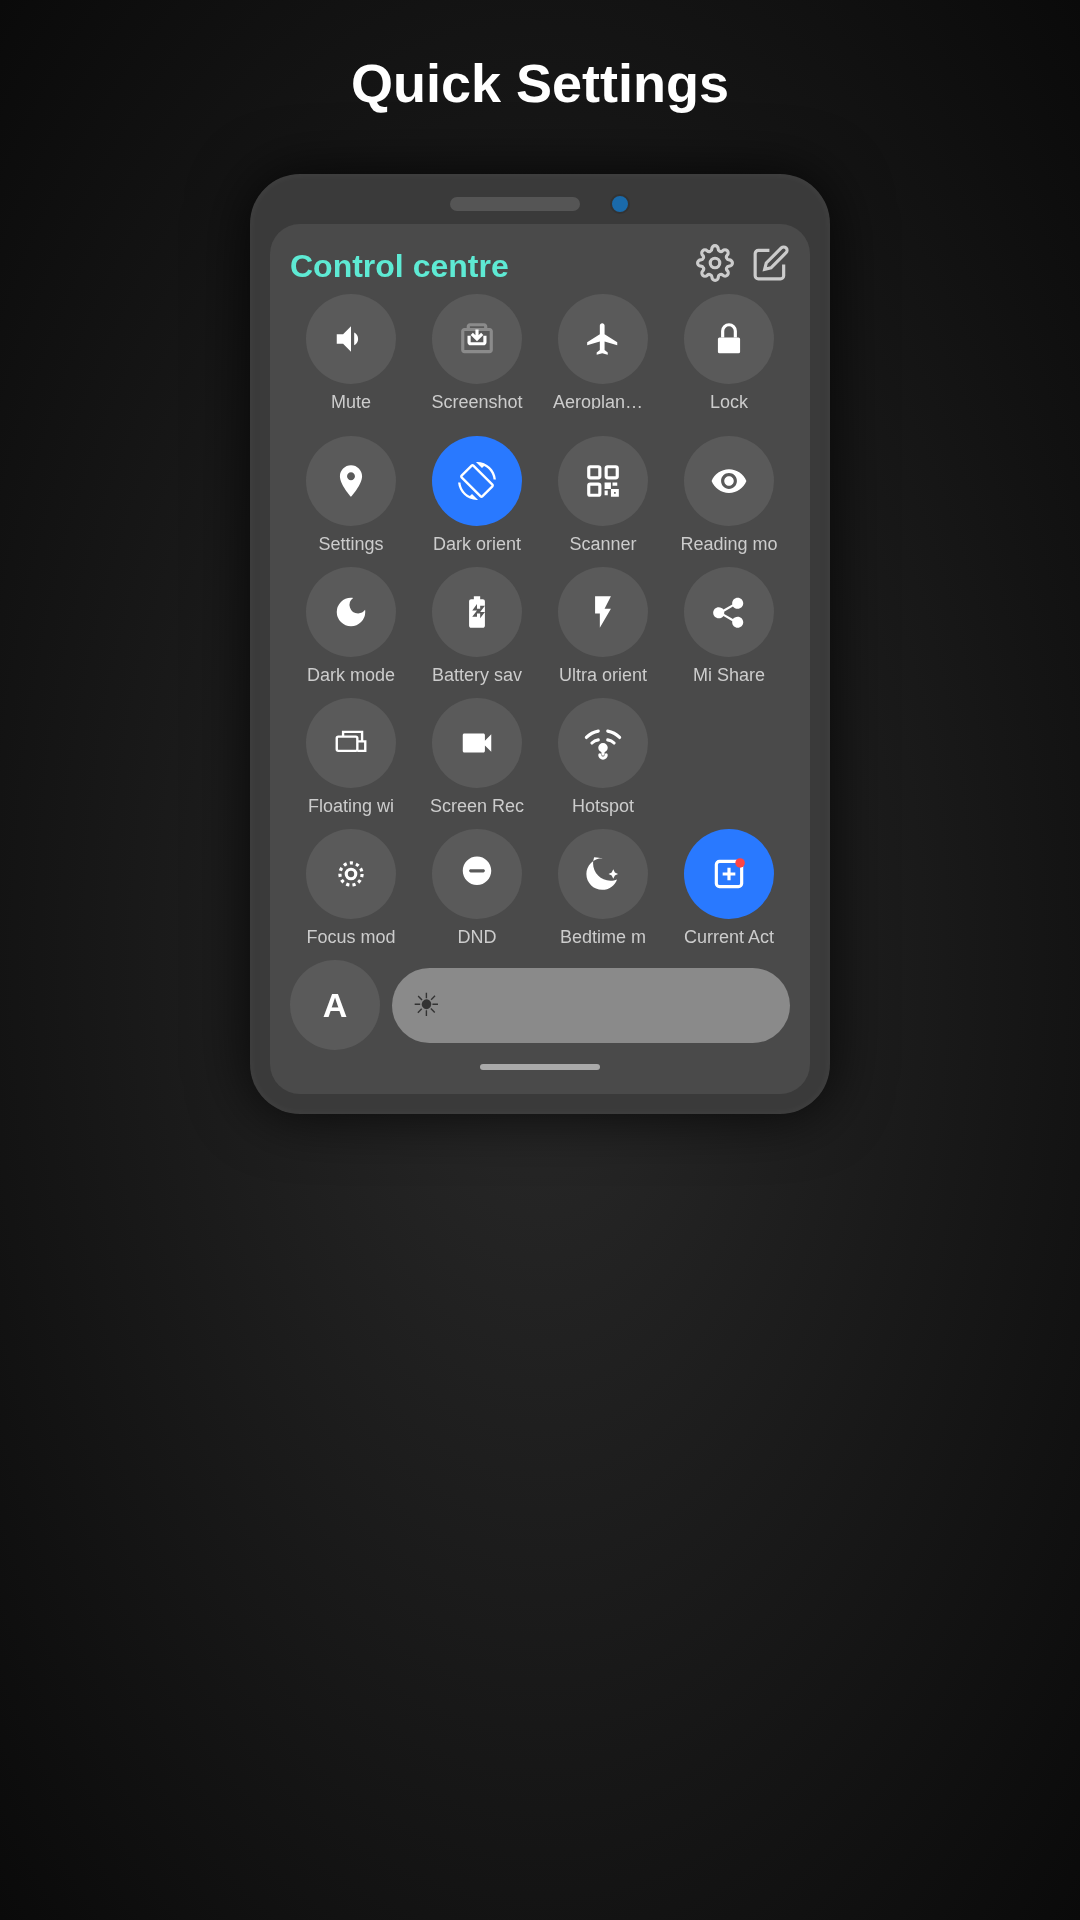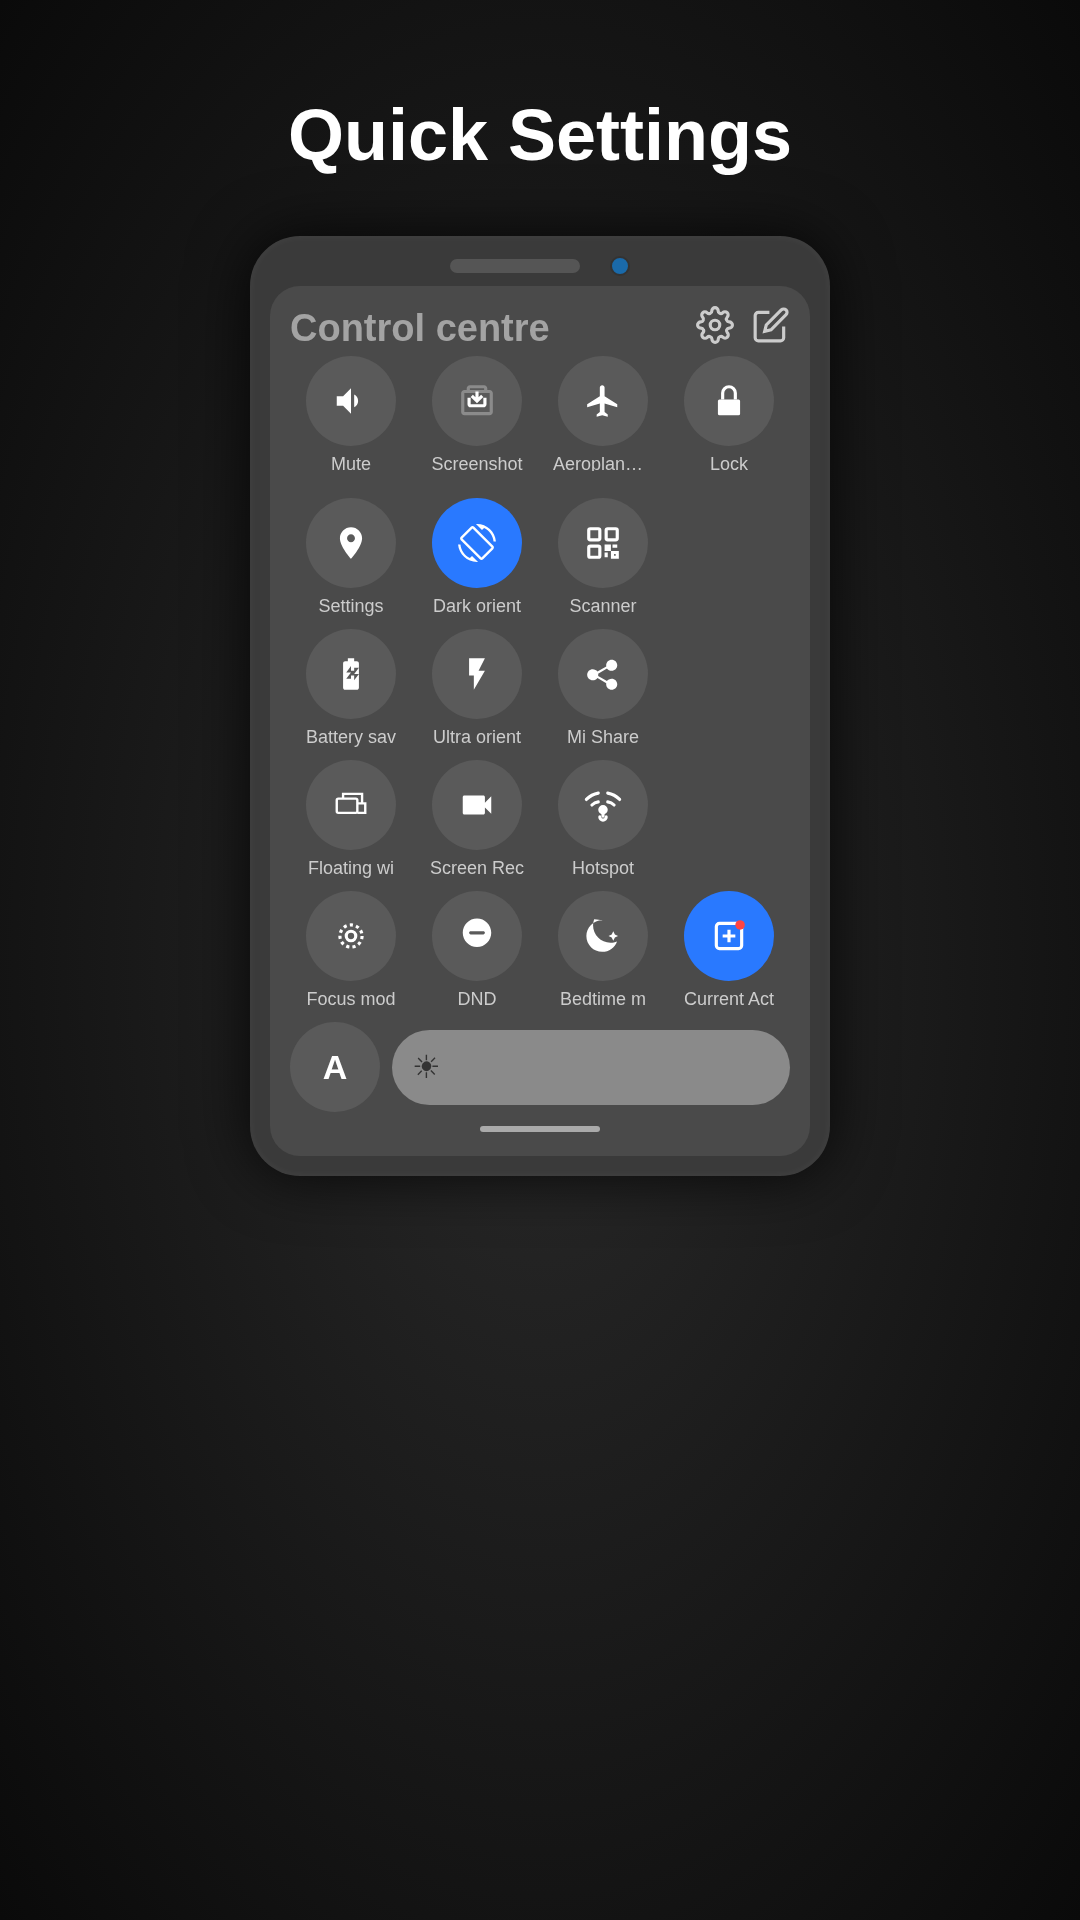--- a/index.html
+++ b/index.html
@@ -8,23 +8,23 @@
       height: 1920px;
       background: radial-gradient(ellipse at center, #2a2a2a 0%, #0a0a0a 100%);
       display: flex;
       flex-direction: column;
       align-items: center;
       font-family: 'Arial', sans-serif;
       overflow: hidden;
     }
     .page-title {
       color: #ffffff;
-      font-size: 72px;
+      font-size: 54px;
       font-weight: 800;
-      margin-top: 94px;
+      margin-top: 52px;
       margin-bottom: 60px;
       text-align: center;
     }
     .phone-frame {
       width: 580px;
       background: #3a3a3a;
       border-radius: 50px;
       padding: 20px;
       box-shadow: 0 0 60px rgba(0,0,0,0.8), inset 0 0 10px rgba(255,255,255,0.05);
       position: relative;
@@ -55,22 +55,22 @@
       padding: 20px;
       overflow: hidden;
     }
     .control-centre-header {
       display: flex;
       justify-content: space-between;
       align-items: center;
       margin-bottom: 20px;
     }
     .control-centre-title {
-      color: #a3a3a3;
-      font-size: 38px;
+      color: #5eead4;
+      font-size: 32px;
       font-weight: 600;
     }
     .header-icons {
       display: flex;
       gap: 18px;
     }
     .header-icon {
       color: #cccccc;
       font-size: 26px;
     }
@@ -238,23 +238,39 @@
         <div class="icon-circle">
           <svg class="svg-icon" viewBox="0 0 24 24" fill="none" stroke="white" stroke-width="2">
             <rect x="3" y="3" width="7" height="7" rx="1"></rect>
             <rect x="14" y="3" width="7" height="7" rx="1"></rect>
             <rect x="3" y="14" width="7" height="7" rx="1"></rect>
             <path d="M14 14h2v2h-2zM18 14h3M14 18v3M18 18h3v3h-3z"></path>
           </svg>
         </div>
         <span class="icon-label">Scanner</span>
       </div>
+      <div class="grid-item">
+        <div class="icon-circle">
+          <svg class="svg-icon" viewBox="0 0 24 24" fill="white">
+              <path d="M12 4.5C7 4.5 2.73 7.61 1 12c1.73 4.39 6 7.5 11 7.5s9.27-3.11 11-7.5c-1.73-4.39-6-7.5-11-7.5zM12 17c-2.76 0-5-2.24-5-5s2.24-5 5-5 5 2.24 5 5-2.24 5-5 5zm0-8c-1.66 0-3 1.34-3 3s1.34 3 3 3 3-1.34 3-3-1.34-3-3-3z"></path>
+            </svg>
+        </div>
+        <span class="icon-label">Reading mo</span>
+      </div>
     </div>
 
     <div class="grid-container" style="margin-bottom:12px;">
+      <div class="grid-item">
+        <div class="icon-circle">
+          <svg class="svg-icon" viewBox="0 0 24 24" fill="white">
+              <path d="M12 3a9 9 0 1 0 9 9c0-.46-.04-.92-.1-1.36a5.389 5.389 0 0 1-4.4 2.26 5.403 5.403 0 0 1-3.14-9.8c-.44-.06-.9-.1-1.36-.1z"></path>
+            </svg>
+        </div>
+        <span class="icon-label">Dark mode</span>
+      </div>
       <div class="grid-item">
         <div class="icon-circle">
           <svg class="svg-icon" viewBox="0 0 24 24" fill="white">
               <path d="M15.67 4H14V2h-4v2H8.33C7.6 4 7 4.6 7 5.33v15.33C7 21.4 7.6 22 8.33 22h7.33c.74 0 1.34-.6 1.34-1.33V5.33C17 4.6 16.4 4 15.67 4zm-1.67 9h-2v2H9l3-4H9l3-4v3h2v-2h3l-3 4h3l-3 4v-3z"></path>
             </svg>
         </div>
         <span class="icon-label">Battery sav</span>
       </div>
       <div class="grid-item">
         <div class="icon-circle">

